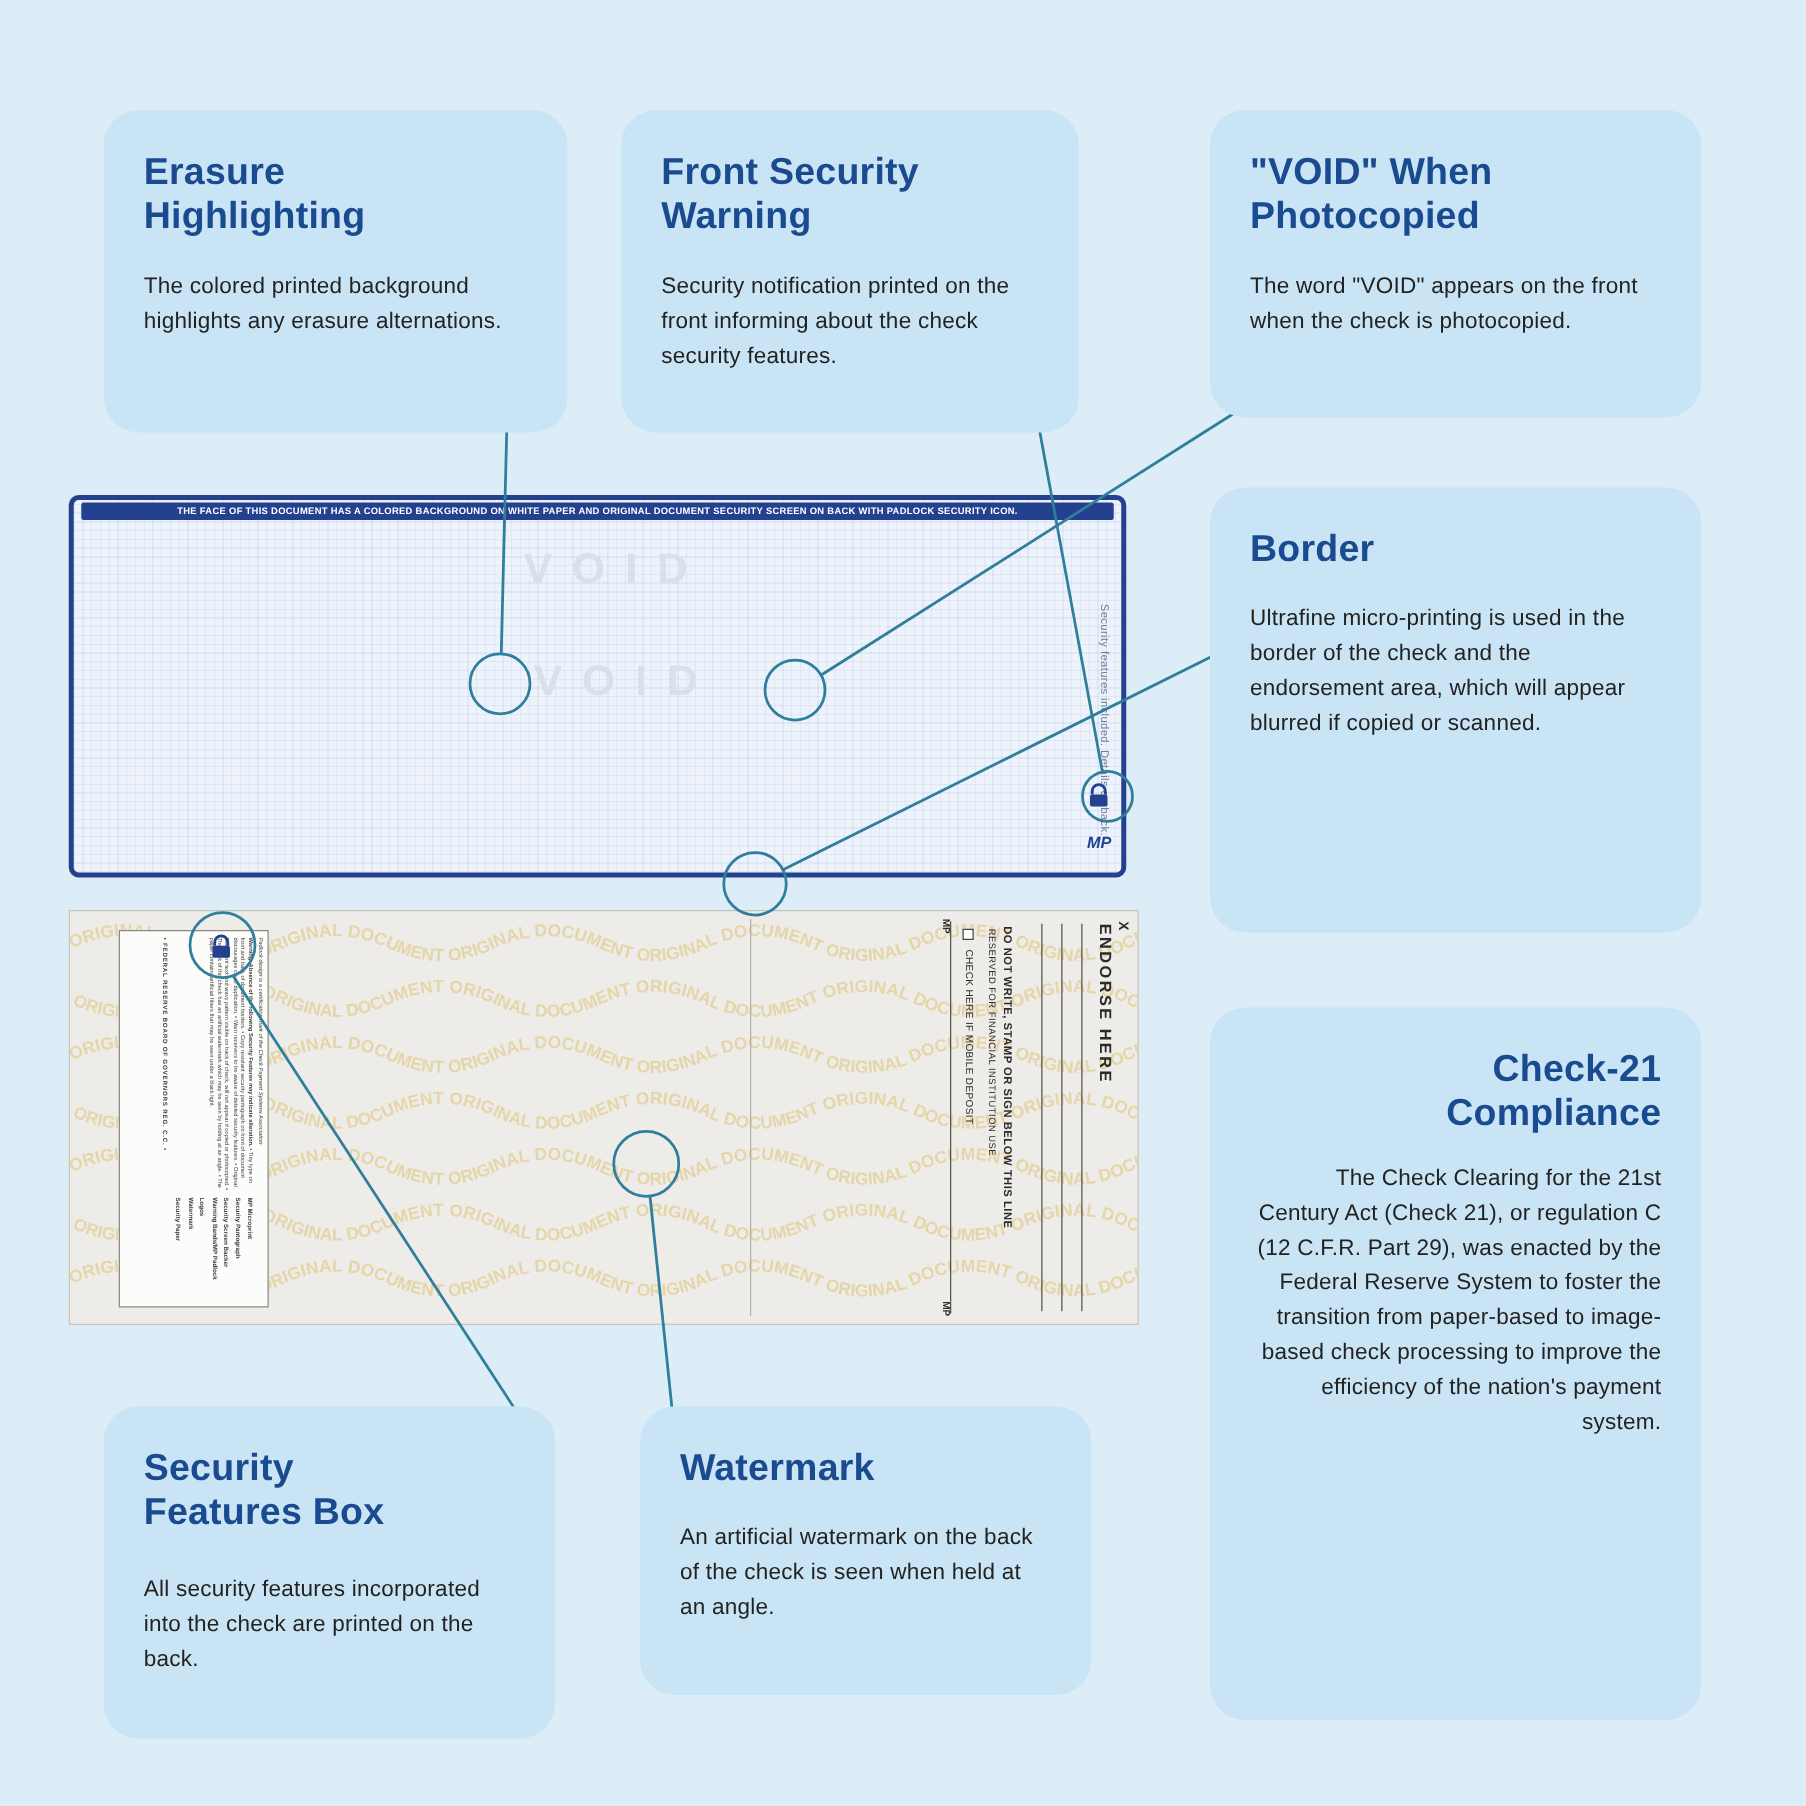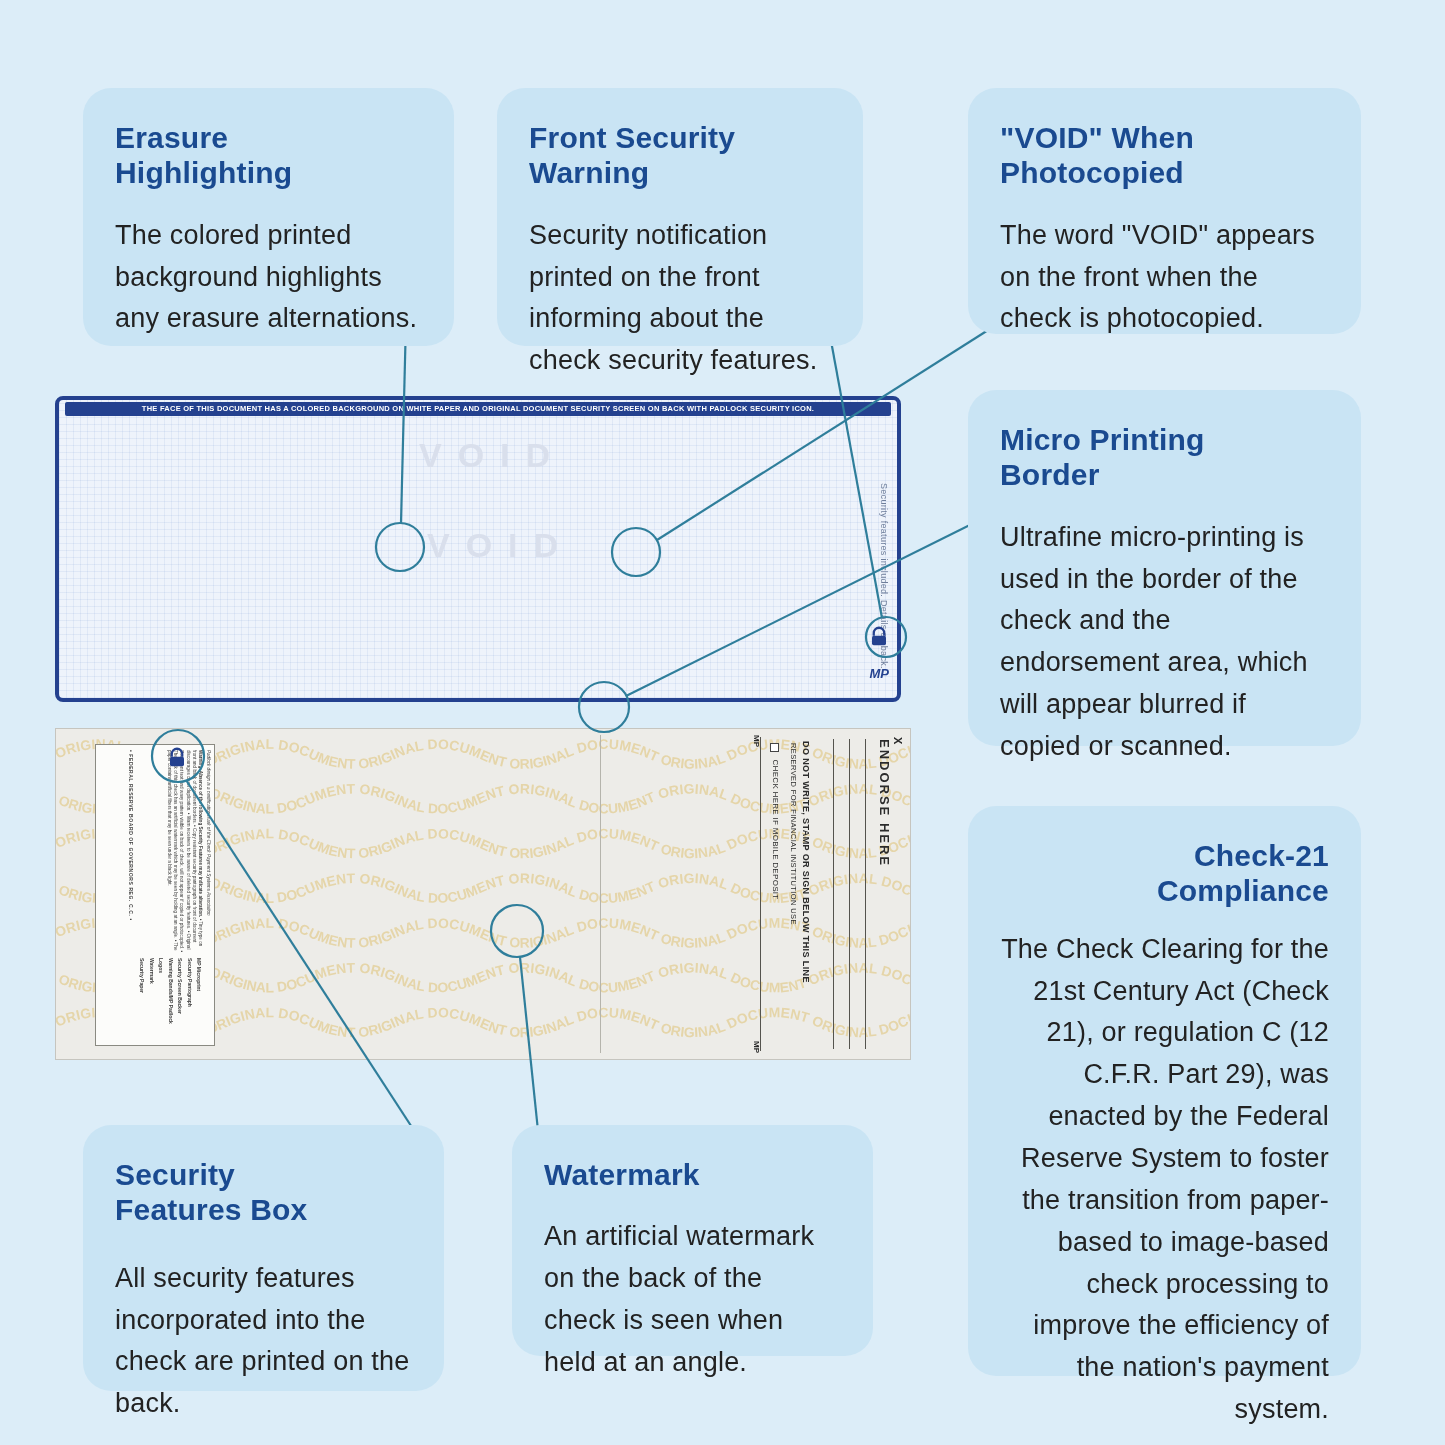--- a/index.html
+++ b/index.html
@@ -4,21 +4,21 @@
 <style>
   * { margin:0; padding:0; box-sizing:border-box; }
   html,body { background:#dcedf8; }
   body { font-family:"Liberation Sans", sans-serif; }
   #canvas { position:relative; width:1445px; height:1445px; background:#dcedf8; overflow:hidden; margin:0 auto; }
 
   
   .card { position:absolute; background:#c9e4f4; border-radius:28px; padding:32px 32px; z-index:10; }
   .card h2 { color:#1a4a90; font-size:30px; line-height:1.18; font-weight:bold; letter-spacing:.2px; }
   .card h2 span { display:block; }
-  .card p { margin-top:24px; font-size:27px; line-height:1.55; color:#222; letter-spacing:.2px; }
+  .card p { margin-top:24px; font-size:18px; line-height:1.55; color:#222; letter-spacing:.2px; }
   #card-erasure { left:83px; top:88px; width:371px; height:258px; }
   #card-front-warning { left:497px; top:88px; width:366px; height:258px; }
   #card-void { left:968px; top:88px; width:393px; height:246px; }
   #card-micro { left:968px; top:390px; width:393px; height:356px; }
   #card-check21 { left:968px; top:806px; width:393px; height:570px;text-align:right; }
   #card-check21 p { margin-top:20px; }
   #card-secbox { left:83px; top:1125px; width:361px; height:266px; }
   #card-secbox p { margin-top:30px; }
   #card-artwm { left:512px; top:1125px; width:361px; height:231px; }
 
@@ -113,21 +113,20 @@
   <div class="card" id="card-void">
     <h2>
       <span>"VOID" When</span>
       <span>Photocopied</span>
     </h2>
     <p>The word "VOID" appears on the front when the check is photocopied.</p>
   </div>
 
   <div class="card" id="card-micro">
     <h2>
-      <span>Micro Printing</span>
       <span>Border</span>
     </h2>
     <p>Ultrafine micro-printing is used in the border of the check and the endorsement area, which will appear blurred if copied or scanned.</p>
   </div>
 
   <div class="card" id="card-check21">
     <h2>
       <span>Check-21</span>
       <span>Compliance</span>
     </h2>

